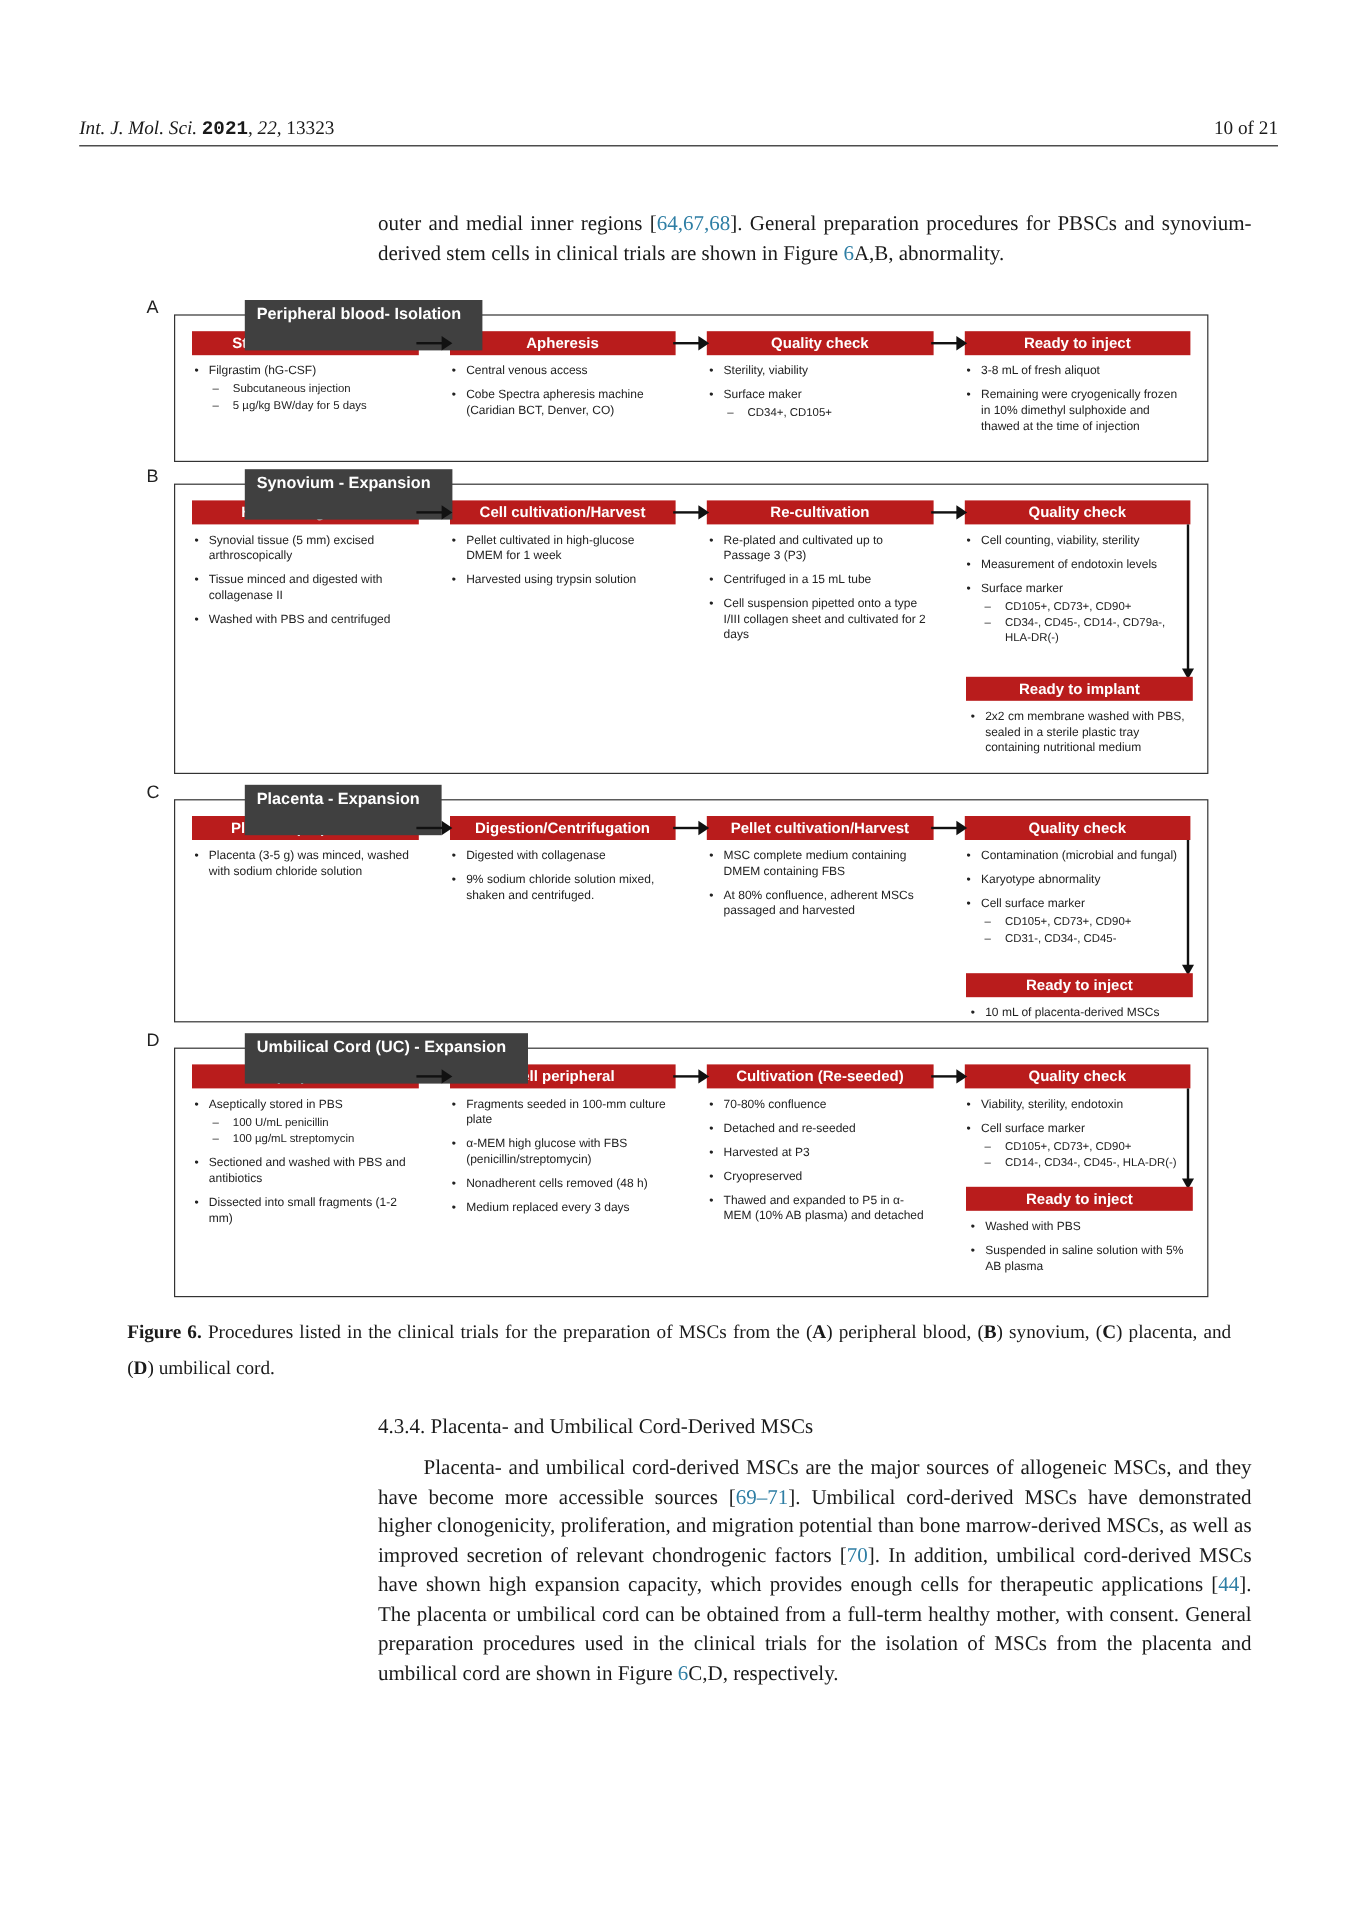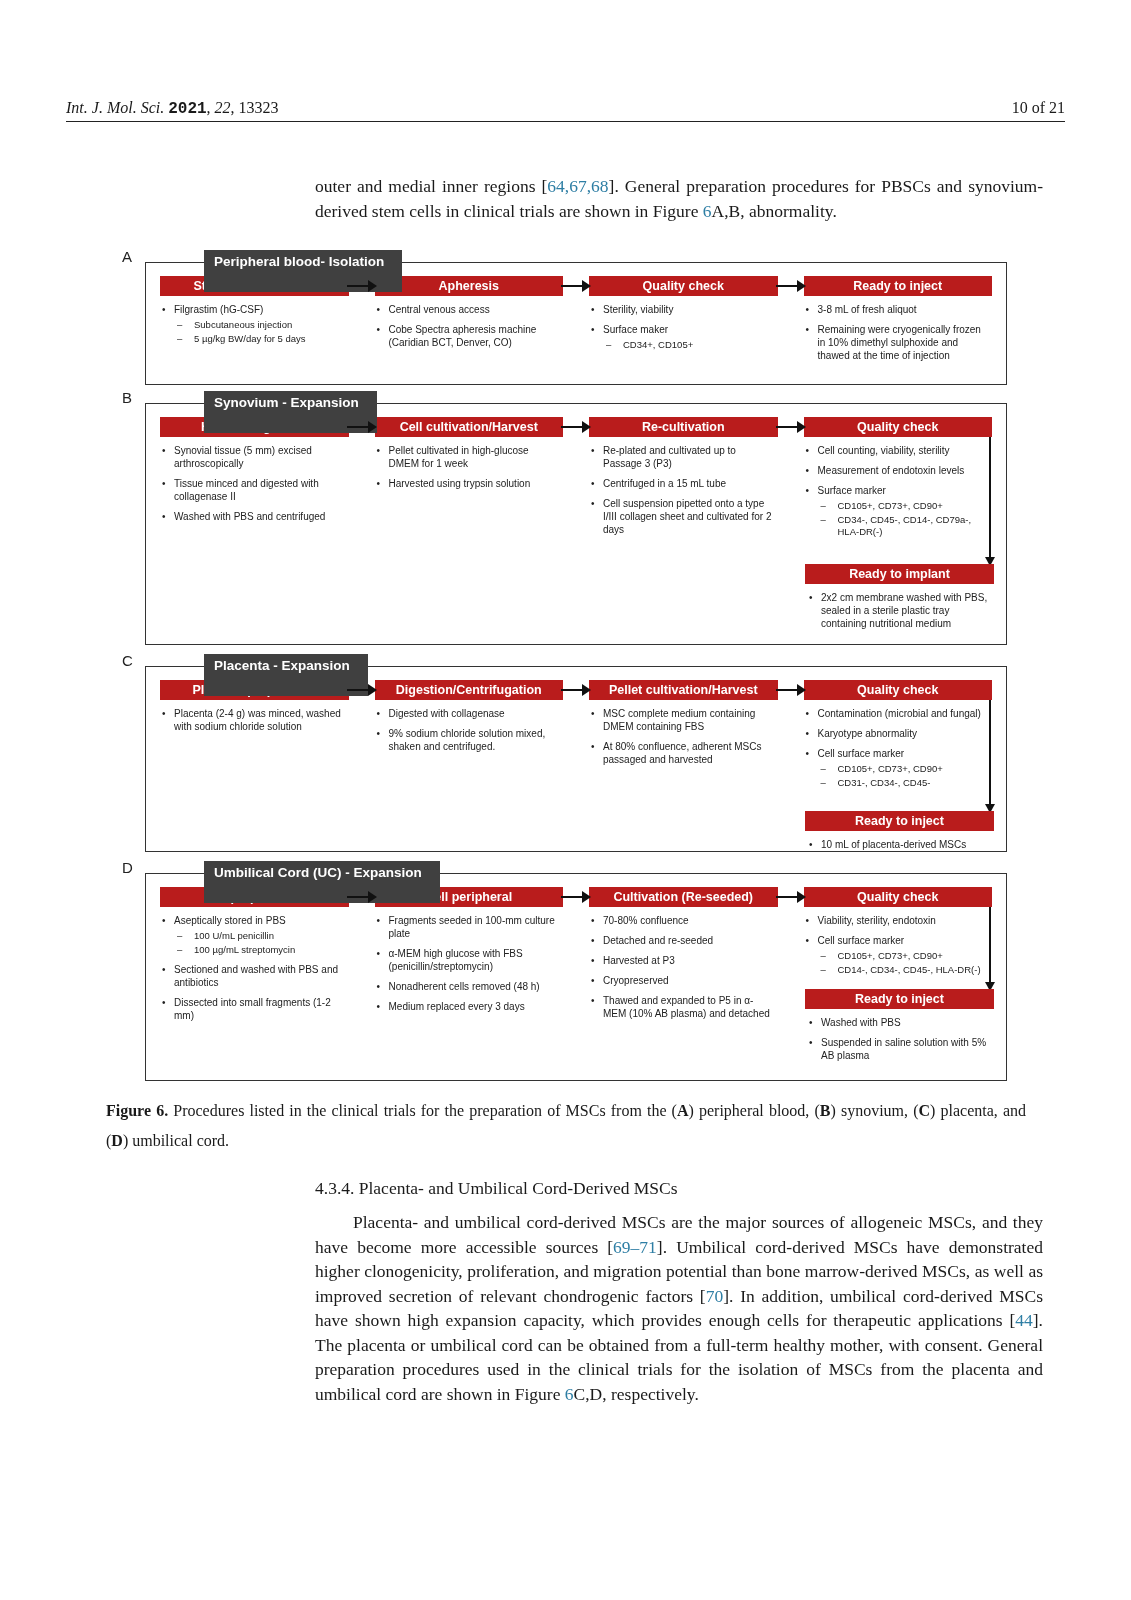--- a/index.html
+++ b/index.html
@@ -232,21 +232,21 @@
       </div>
       <div class="panel" style="top: 404px; height: 186px;">
         <div class="plabel">C</div>
         <div class="ptitle">Placenta - Expansion</div>
         <div class="pgrid">
           <div>
             <div class="colhead">Placenta preparation</div>
             <div class="items">
               <div class="item">
                 <span class="m">•</span>
-                <div>Placenta (2-4 g) was minced, washed with sodium chloride solution</div>
+                <div>Placenta (3-5 g) was minced, washed with sodium chloride solution</div>
               </div>
             </div>
           </div>
           <div class="arrow-h"></div>
           <div>
             <div class="colhead">Digestion/Centrifugation</div>
             <div class="items">
               <div class="item">
                 <span class="m">•</span>
                 <div>Digested with collagenase</div>

